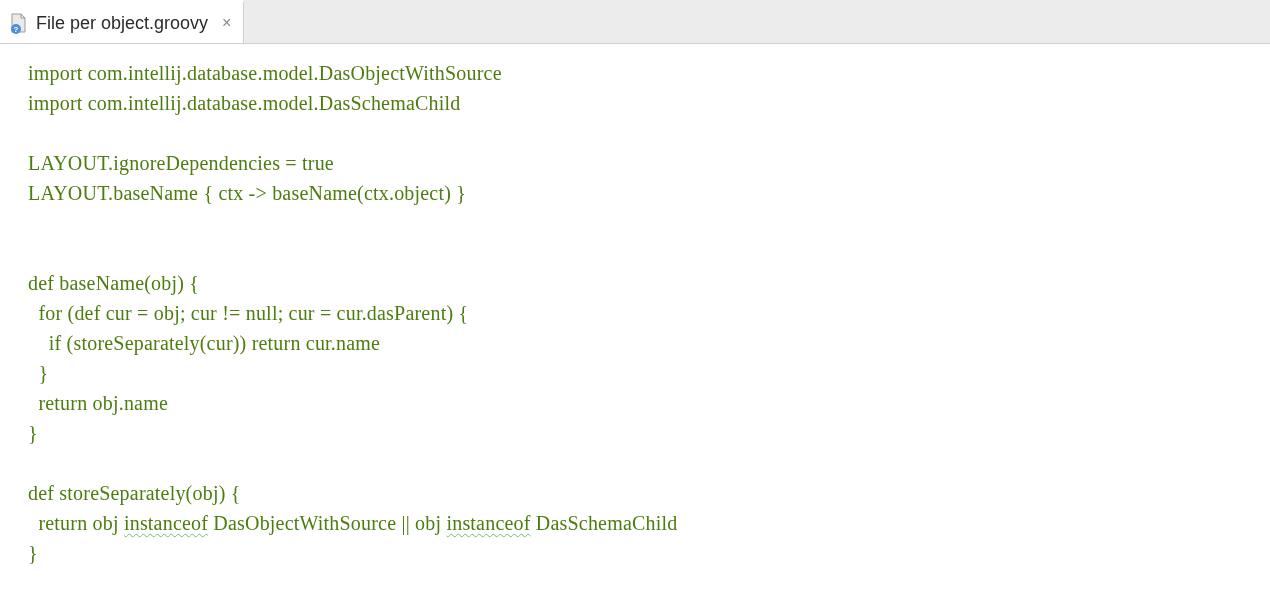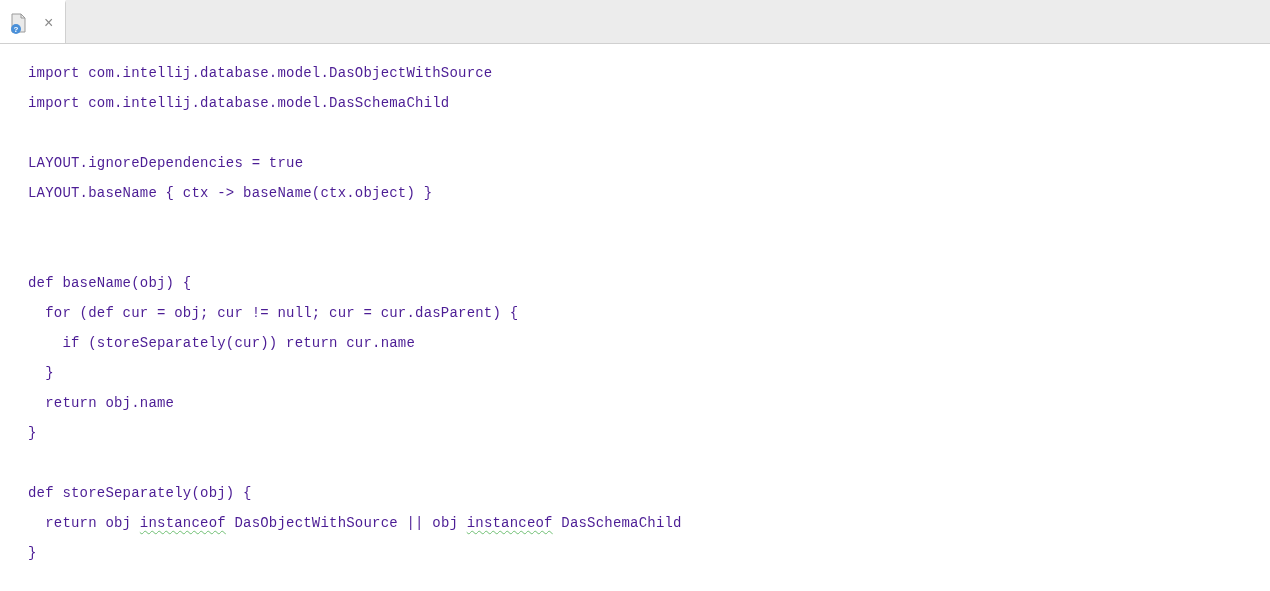--- a/index.html
+++ b/index.html
@@ -45,24 +45,24 @@
     .tab-close {
       font-size: 16px;
       color: #8a8a8a;
       cursor: pointer;
       margin-left: 6px;
       line-height: 1;
       padding: 2px;
     }
     .editor {
       padding: 14px 0 0 28px;
-      font-family: Liberation Mono, monospace;
-      font-size: 14px;
+      font-family: Liberation Serif, serif;
+      font-size: 20px;
       line-height: 30px;
-      color: #4c1d95;
+      color: #4d7c0f;
       white-space: pre;
       letter-spacing: 0.2px;
     }
     .wavy {
       text-decoration: underline wavy #6fbf73;
       text-decoration-thickness: 1.2px;
       text-underline-offset: 3px;
     }
   </style>
 </head>
@@ -71,20 +71,21 @@
 <div class="tab-bar">
   <div class="tab">
     <span class="tab-icon">
       <svg viewBox="0 0 22 22">
         <path d="M4 2 L13 2 L17 6 L17 20 L4 20 Z" fill="#eaeaea" stroke="#9a9a9a" stroke-width="1"></path>
         <path d="M13 2 L13 6 L17 6" fill="none" stroke="#9a9a9a" stroke-width="1"></path>
         <circle cx="8" cy="17" r="5" fill="#4a90d9"></circle>
         <text x="8" y="20" font-size="8" font-weight="bold" fill="#ffffff" text-anchor="middle" font-family="sans-serif">?</text>
       </svg>
     </span>
+    <span>File per object.groovy</span>
     <span class="tab-close">×</span>
   </div>
 </div>
 
 <div class="editor"><span>import com.intellij.database.model.DasObjectWithSource</span>
 <span>import com.intellij.database.model.DasSchemaChild</span>
 <span></span>
 <span>LAYOUT.ignoreDependencies = true</span>
 <span>LAYOUT.baseName { ctx -&gt; baseName(ctx.object) }</span>
 <span></span>

